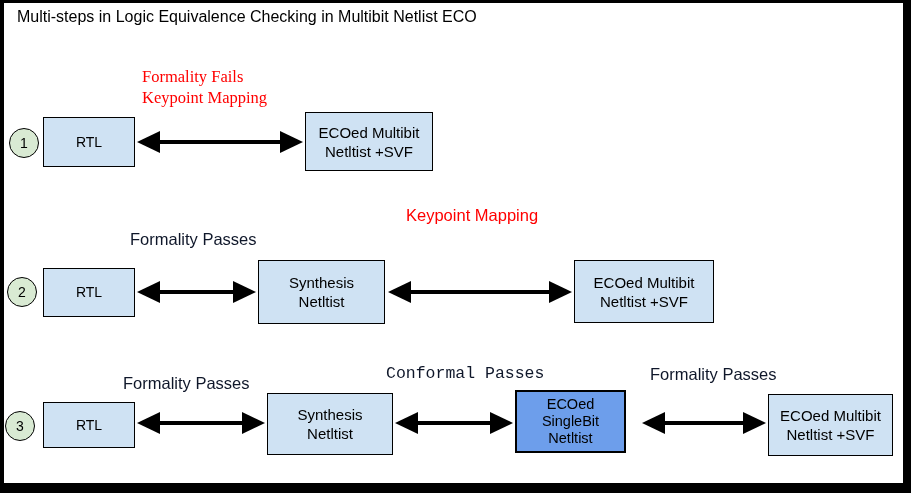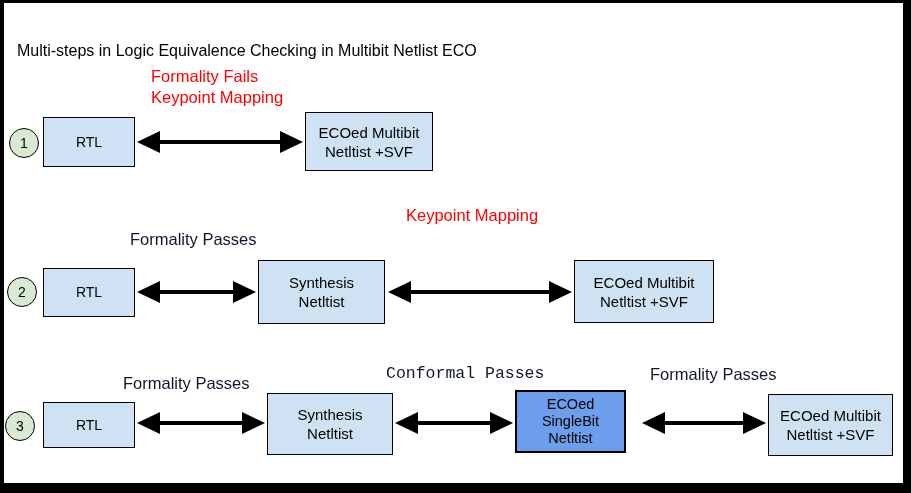--- a/index.html
+++ b/index.html
@@ -4,21 +4,21 @@
 <style>
   html,body{margin:0;padding:0;background:#fff;}
   .canvas{
     position:relative;width:911px;height:493px;background:#ffffff;
     font-family:"Liberation Sans",sans-serif;color:#000;overflow:hidden;
   }
   .frame{
     position:absolute;inset:0;box-sizing:border-box;pointer-events:none;
     border-style:solid;border-color:#000;border-width:3px 8px 10px 4px;
   }
-  .title{position:absolute;left:17px;top:8px;font-size:16px;white-space:nowrap;margin-top:34px;}
+  .title{position:absolute;left:17px;top:8px;font-size:16px;white-space:nowrap;}
   .box{
     position:absolute;box-sizing:border-box;background:#cfe2f3;border:1.6px solid #000;
     display:flex;flex-direction:column;align-items:center;justify-content:center;
     text-align:center;font-size:15px;line-height:19px;
   }
   .box span{display:block;}
   .box--rtl{font-size:14px;}
   .box--dark{background:#6d9eeb;border-width:2px;font-size:14.5px;line-height:17px;}
   .step{
     position:absolute;box-sizing:border-box;width:30px;height:30px;border-radius:50%;
@@ -41,21 +41,21 @@
 <div class="canvas">
 
   <div class="title">Multi-steps in Logic Equivalence Checking in Multibit Netlist ECO</div>
 
   <div class="step" style="left:9px;top:128px;">
     <span>1</span>
   </div>
   <div class="box box--rtl" style="left:43px;top:117px;width:92px;height:50px;">
     <span>RTL</span>
   </div>
-  <div class="lbl lbl--red" style="left:151px;top:66px;">
+  <div class="lbl lbl--red" style="left:142px;top:66px;font-family:Liberation Serif, serif;">
     <span>Formality Fails</span>
     <span>Keypoint Mapping</span>
   </div>
   <div class="arrow" style="left:137px;top:130px;width:166px;">
     <i class="ah ah--l"></i>
     <i class="shaft"></i>
     <i class="ah ah--r"></i>
   </div>
   <div class="box" style="left:305px;top:112px;width:128px;height:59px;">
     <span>ECOed Multibit</span>

